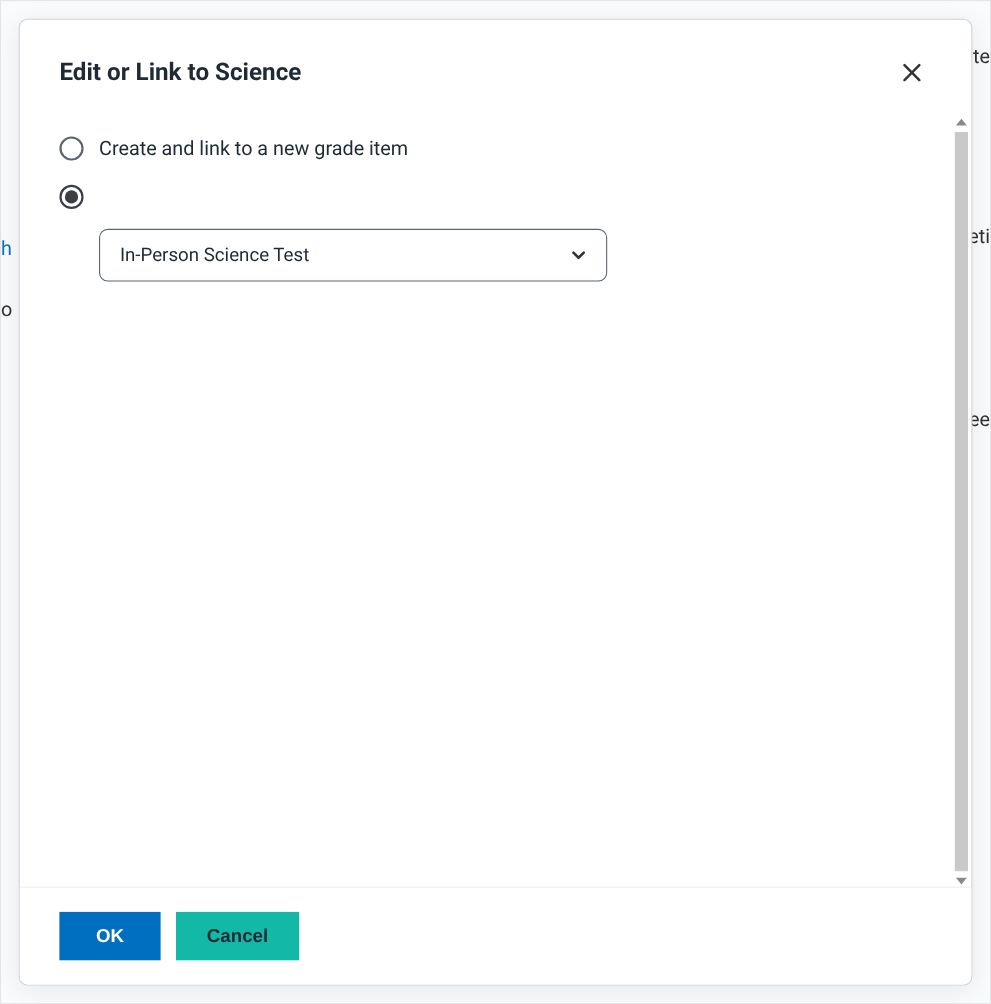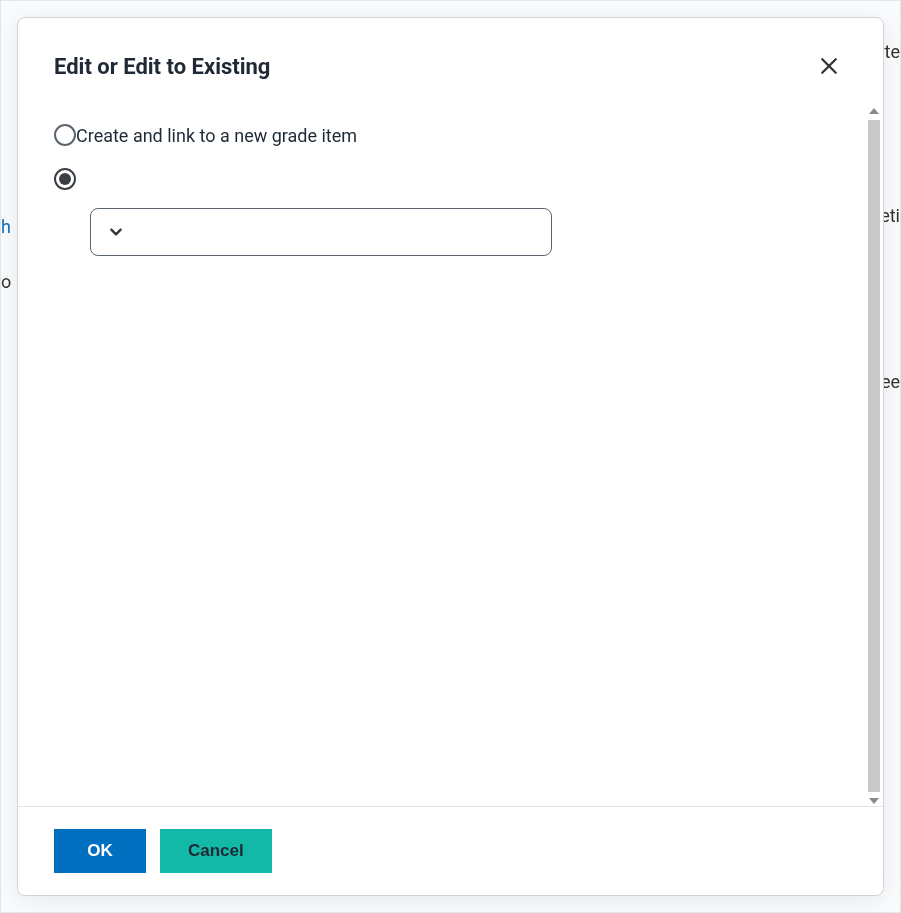--- a/index.html
+++ b/index.html
@@ -105,21 +105,21 @@
       margin: 6px 0;
     }
     .radio-group {
       display: flex;
       flex-direction: column;
       gap: 22px;
     }
     .radio-option {
       display: flex;
       align-items: center;
-      gap: 0;
+      gap: 14px;
       cursor: pointer;
       font-size: 18px;
       color: #1f2a36;
     }
     .radio-circle {
       width: 22px;
       height: 22px;
       border: 2px solid #5b6670;
       border-radius: 50%;
       display: flex;
@@ -206,21 +206,21 @@
   <span class="bg-text-fragment" style="right:0; top:40px;">te</span>
   <span class="bg-text-fragment" style="right:0; top:204px;">eti</span>
   <span class="bg-text-fragment" style="right:0; top:370px;">Fee</span>
   <span class="bg-text-fragment" style="left:0; top:215px; color:#0e6fbe;">h</span>
   <span class="bg-text-fragment" style="left:0; top:270px;">o</span>
 </div>
 
 <div class="modal">
 
   <div class="modal-header">
-    <h2 class="modal-title">Edit or Edit to Existing</h2>
+    <h2 class="modal-title">Edit or Link to Science</h2>
     <button class="close-btn">
       <svg viewBox="0 0 16 16" fill="none" stroke="currentColor" stroke-width="2" stroke-linecap="round">
         <line x1="2" y1="2" x2="14" y2="14"></line>
         <line x1="14" y1="2" x2="2" y2="14"></line>
       </svg>
     </button>
   </div>
 
   <div class="modal-body-wrap">
     <div class="modal-body">
@@ -234,20 +234,21 @@
         </label>
 
         <div>
           <label class="radio-option">
             <span class="radio-circle checked">
               <span class="radio-inner"></span>
             </span>
           </label>
           <div class="option-body">
             <div class="grade-select">
+              <span>In-Person Science Test</span>
               <svg viewBox="0 0 12 12" fill="none" stroke="#333" stroke-width="2" stroke-linecap="round" stroke-linejoin="round">
                 <polyline points="2,4 6,8 10,4"></polyline>
               </svg>
             </div>
           </div>
         </div>
 
       </div>
     </div>
 

